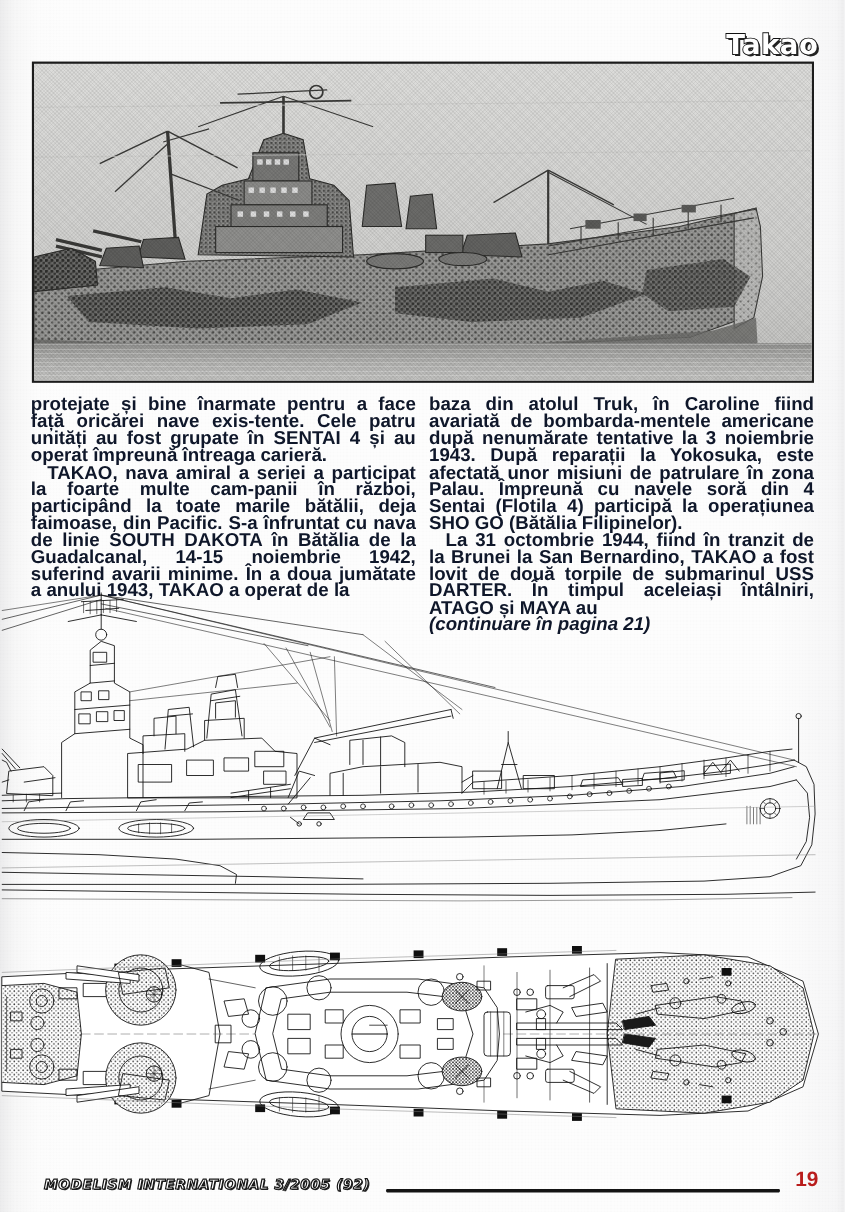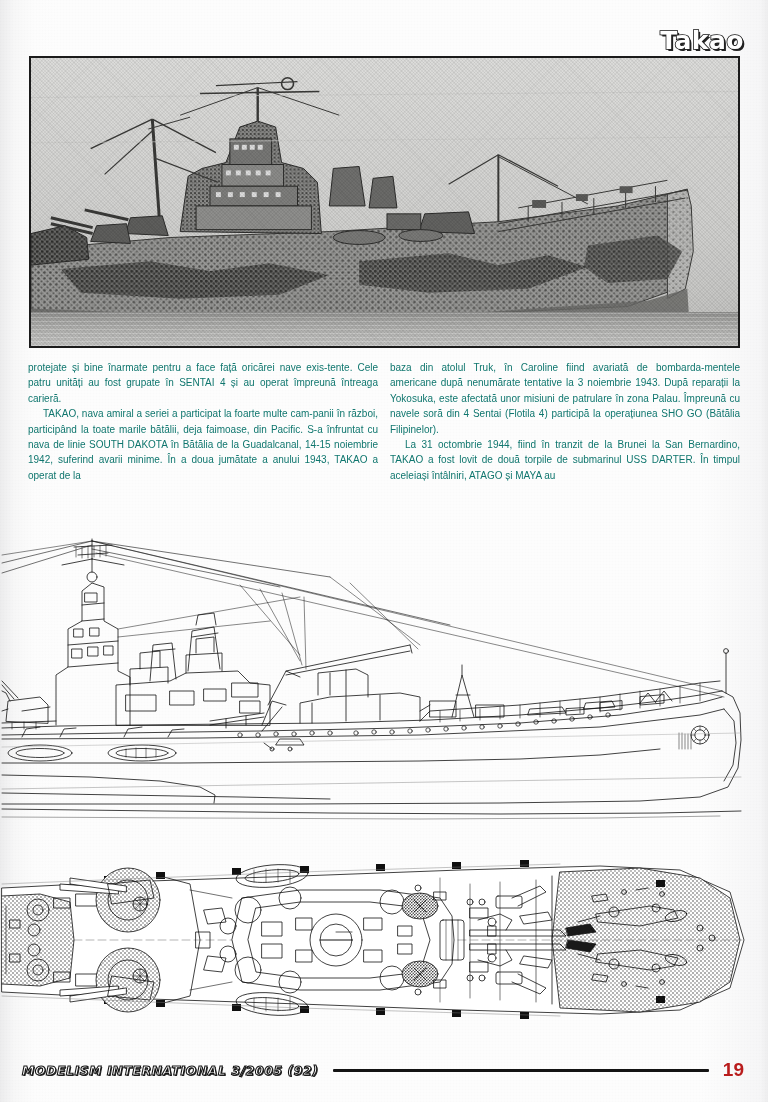--- a/index.html
+++ b/index.html
@@ -59,37 +59,37 @@
     content:"";position:absolute;inset:0;
     background-image:repeating-linear-gradient(0deg,rgba(255,255,255,.25) 0 1px,transparent 1px 4px);
   }
   svg.ship-photo{position:absolute;inset:0;width:100%;height:100%;}
 
   
   .cols{position:absolute;left:28px;top:360px;width:712px;display:flex;gap:12px;}
   .col{width:350px;}
   .col p{
     margin:0;
-    font-size:10px;line-height:15.4px;
-    color:#0f766e;text-align:justify;
+    font-size:17px;line-height:15.4px;
+    color:#0f172a;text-align:justify;
     font-family:"Liberation Sans", sans-serif;
-    -webkit-hyphens:none;hyphens:none;
+    -webkit-hyphens:none;hyphens:none;font-weight:bold;
   }
   .col p.ind{text-indent:15px;}
   .contin{
     margin-top:2px;text-align:right;font-style:italic;font-size:11.4px;color:#1d1d1d;
   }
 
   
   .profile{position:absolute;left:0;top:525px;width:768px;height:300px;}
   .plan{position:absolute;left:0;top:836px;width:768px;height:210px;}
   svg.draw{width:100%;height:100%;display:block;}
 
   
-  .footer{position:absolute;left:22px;right:24px;bottom:18px;height:28px;display:flex;align-items:center;}
+  .footer{position:absolute;left:40px;right:24px;bottom:18px;height:28px;display:flex;align-items:flex-end;}
   .foot-text{
     font-family:"DejaVu Sans", sans-serif;
     font-weight:bold;font-style:italic;font-size:12.4px;letter-spacing:.6px;
     color:#ffffff;-webkit-text-stroke:1.1px #141414;
     text-shadow:1px 1px 0 #2a2a2a;
     white-space:nowrap;
   }
   .foot-rule{flex:1;height:3px;background:#141414;margin:0 14px 0 14px;border-radius:1px;}
   .pagenum{font-family:"Liberation Sans",sans-serif;font-weight:bold;font-size:19px;color:#b91c1c;}
 </style>
@@ -229,20 +229,21 @@
 </div>
 
 <div class="cols">
   <div class="col">
     <p>protejate și bine înarmate pentru a face față oricărei nave exis-tente. Cele patru unități au fost grupate în SENTAI 4 și au operat împreună întreaga carieră.</p>
     <p class="ind">TAKAO, nava amiral a seriei a participat la foarte multe cam-panii în război, participând la toate marile bătălii, deja faimoase, din Pacific. S-a înfruntat cu nava de linie SOUTH DAKOTA în Bătălia de la Guadalcanal, 14-15 noiembrie 1942, suferind avarii minime. În a doua jumătate a anului 1943, TAKAO a operat de la</p>
   </div>
   <div class="col">
     <p>baza din atolul Truk, în Caroline fiind avariată de bombarda-mentele americane după nenumărate tentative la 3 noiembrie 1943. După reparații la Yokosuka, este afectată unor misiuni de patrulare în zona Palau. Împreună cu navele soră din 4 Sentai (Flotila 4) participă la operațiunea SHO GO (Bătălia Filipinelor).</p>
     <p class="ind">La 31 octombrie 1944, fiind în tranzit de la Brunei la San Bernardino, TAKAO a fost lovit de două torpile de submarinul USS DARTER. În timpul aceleiași întâlniri, ATAGO și MAYA au</p>
+    <p class="contin">(continuare în pagina 21)</p>
   </div>
 </div>
 
 <div class="profile">
 <svg class="draw" viewBox="0 0 768 300" preserveAspectRatio="none">
   <g fill="none" stroke="#121212" stroke-width="0.8" stroke-linecap="round" stroke-linejoin="round">
 
     <path d="M2 203 L60 201 L140 200 L230 199 L330 198 L430 195 L520 190 L600 183 L660 176 L700 170 L722 166"></path>
     <path d="M2 210 L120 208 L260 206 L400 203 L520 198 L620 190 L700 178 L722 172"></path>
 

